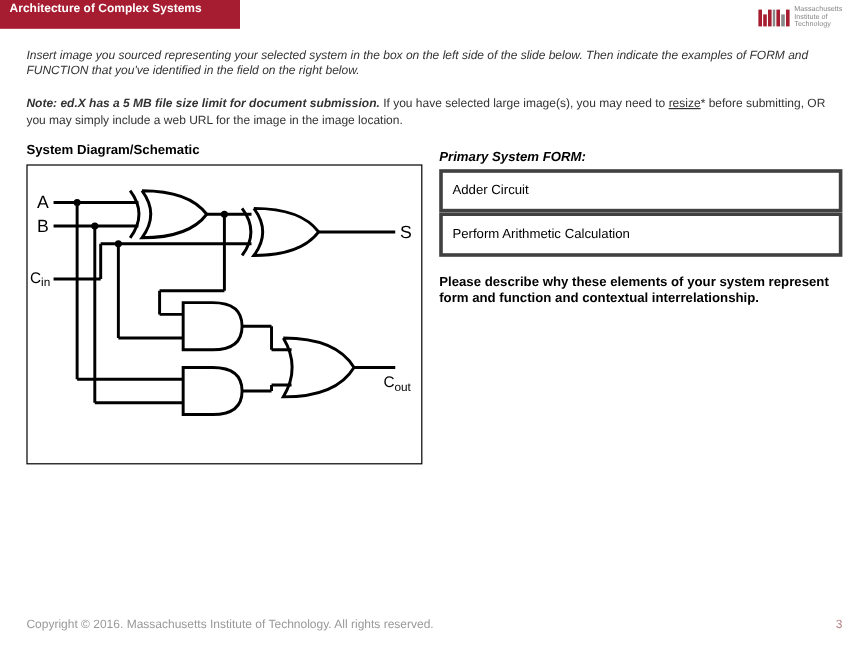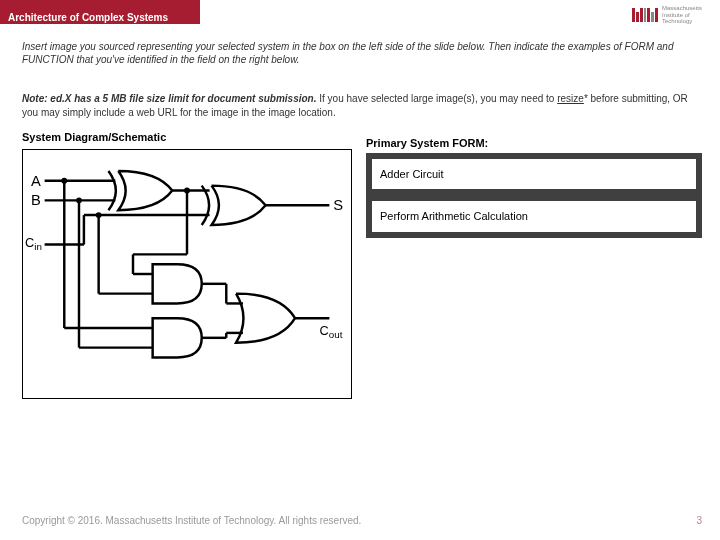--- a/index.html
+++ b/index.html
@@ -14,21 +14,21 @@
   .top-bar {
     position: absolute;
     top: 0;
     left: 0;
     width: 200px;
     height: 24px;
     background: #a61c30;
     color: #fff;
     font-size: 10px;
     font-weight: bold;
-    padding: 12px 8px;
+    padding: 2px 8px;
   }
   .logo {
     position: absolute;
     top: 5px;
     right: 18px;
     display: flex;
     align-items: center;
     gap: 4px;
   }
   .logo-mit {
@@ -56,21 +56,21 @@
     font-size: 23px;
     font-weight: bold;
     color: #000;
     margin-bottom: 10px;
   }
   .instructions {
     font-size: 10px;
     font-style: italic;
     color: #333;
     line-height: 1.3;
-    margin-bottom: 26px;
+    margin-bottom: 14px;
   }
   .note {
     font-size: 10px;
     color: #333;
     line-height: 1.35;
     margin-bottom: 10px;
   }
   .note b { font-weight: bold; font-style: italic; }
   .resize { text-decoration: underline; color: #333; }
   .columns {
@@ -92,23 +92,24 @@
     height: 250px;
     background: #fff;
     padding: 4px 2px;
   }
   .field-label {
     font-size: 11px;
     font-weight: bold;
     color: #000;
     margin-top: 6px;
     margin-bottom: 4px;
+    font-style: italic;
   }
   .field-box {
-    border: 6px solid #404040;
+    border: 3px solid #404040;
     padding: 8px 8px;
     font-size: 11px;
     color: #000;
     background: #fff;
     min-height: 28px;
     line-height: 1.3;
   }
   .desc-label {
     font-size: 11px;
     font-weight: bold;
@@ -234,18 +235,19 @@
     <div class="col-right">
       <div class="field-label">Primary System FORM:</div>
       <div class="field-box">
         <span>Adder Circuit</span>
       </div>
 
       <div class="field-box">
         <span>Perform Arithmetic Calculation</span>
       </div>
 
+      <div class="desc-label">Please describe why these elements of your system represent form and function and contextual interrelationship.</div>
     </div>
   </div>
 </div>
 
 <div class="copyright">Copyright © 2016. Massachusetts Institute of Technology. All rights reserved.</div>
 <div class="page-num">3</div>
 
 </body></html>

